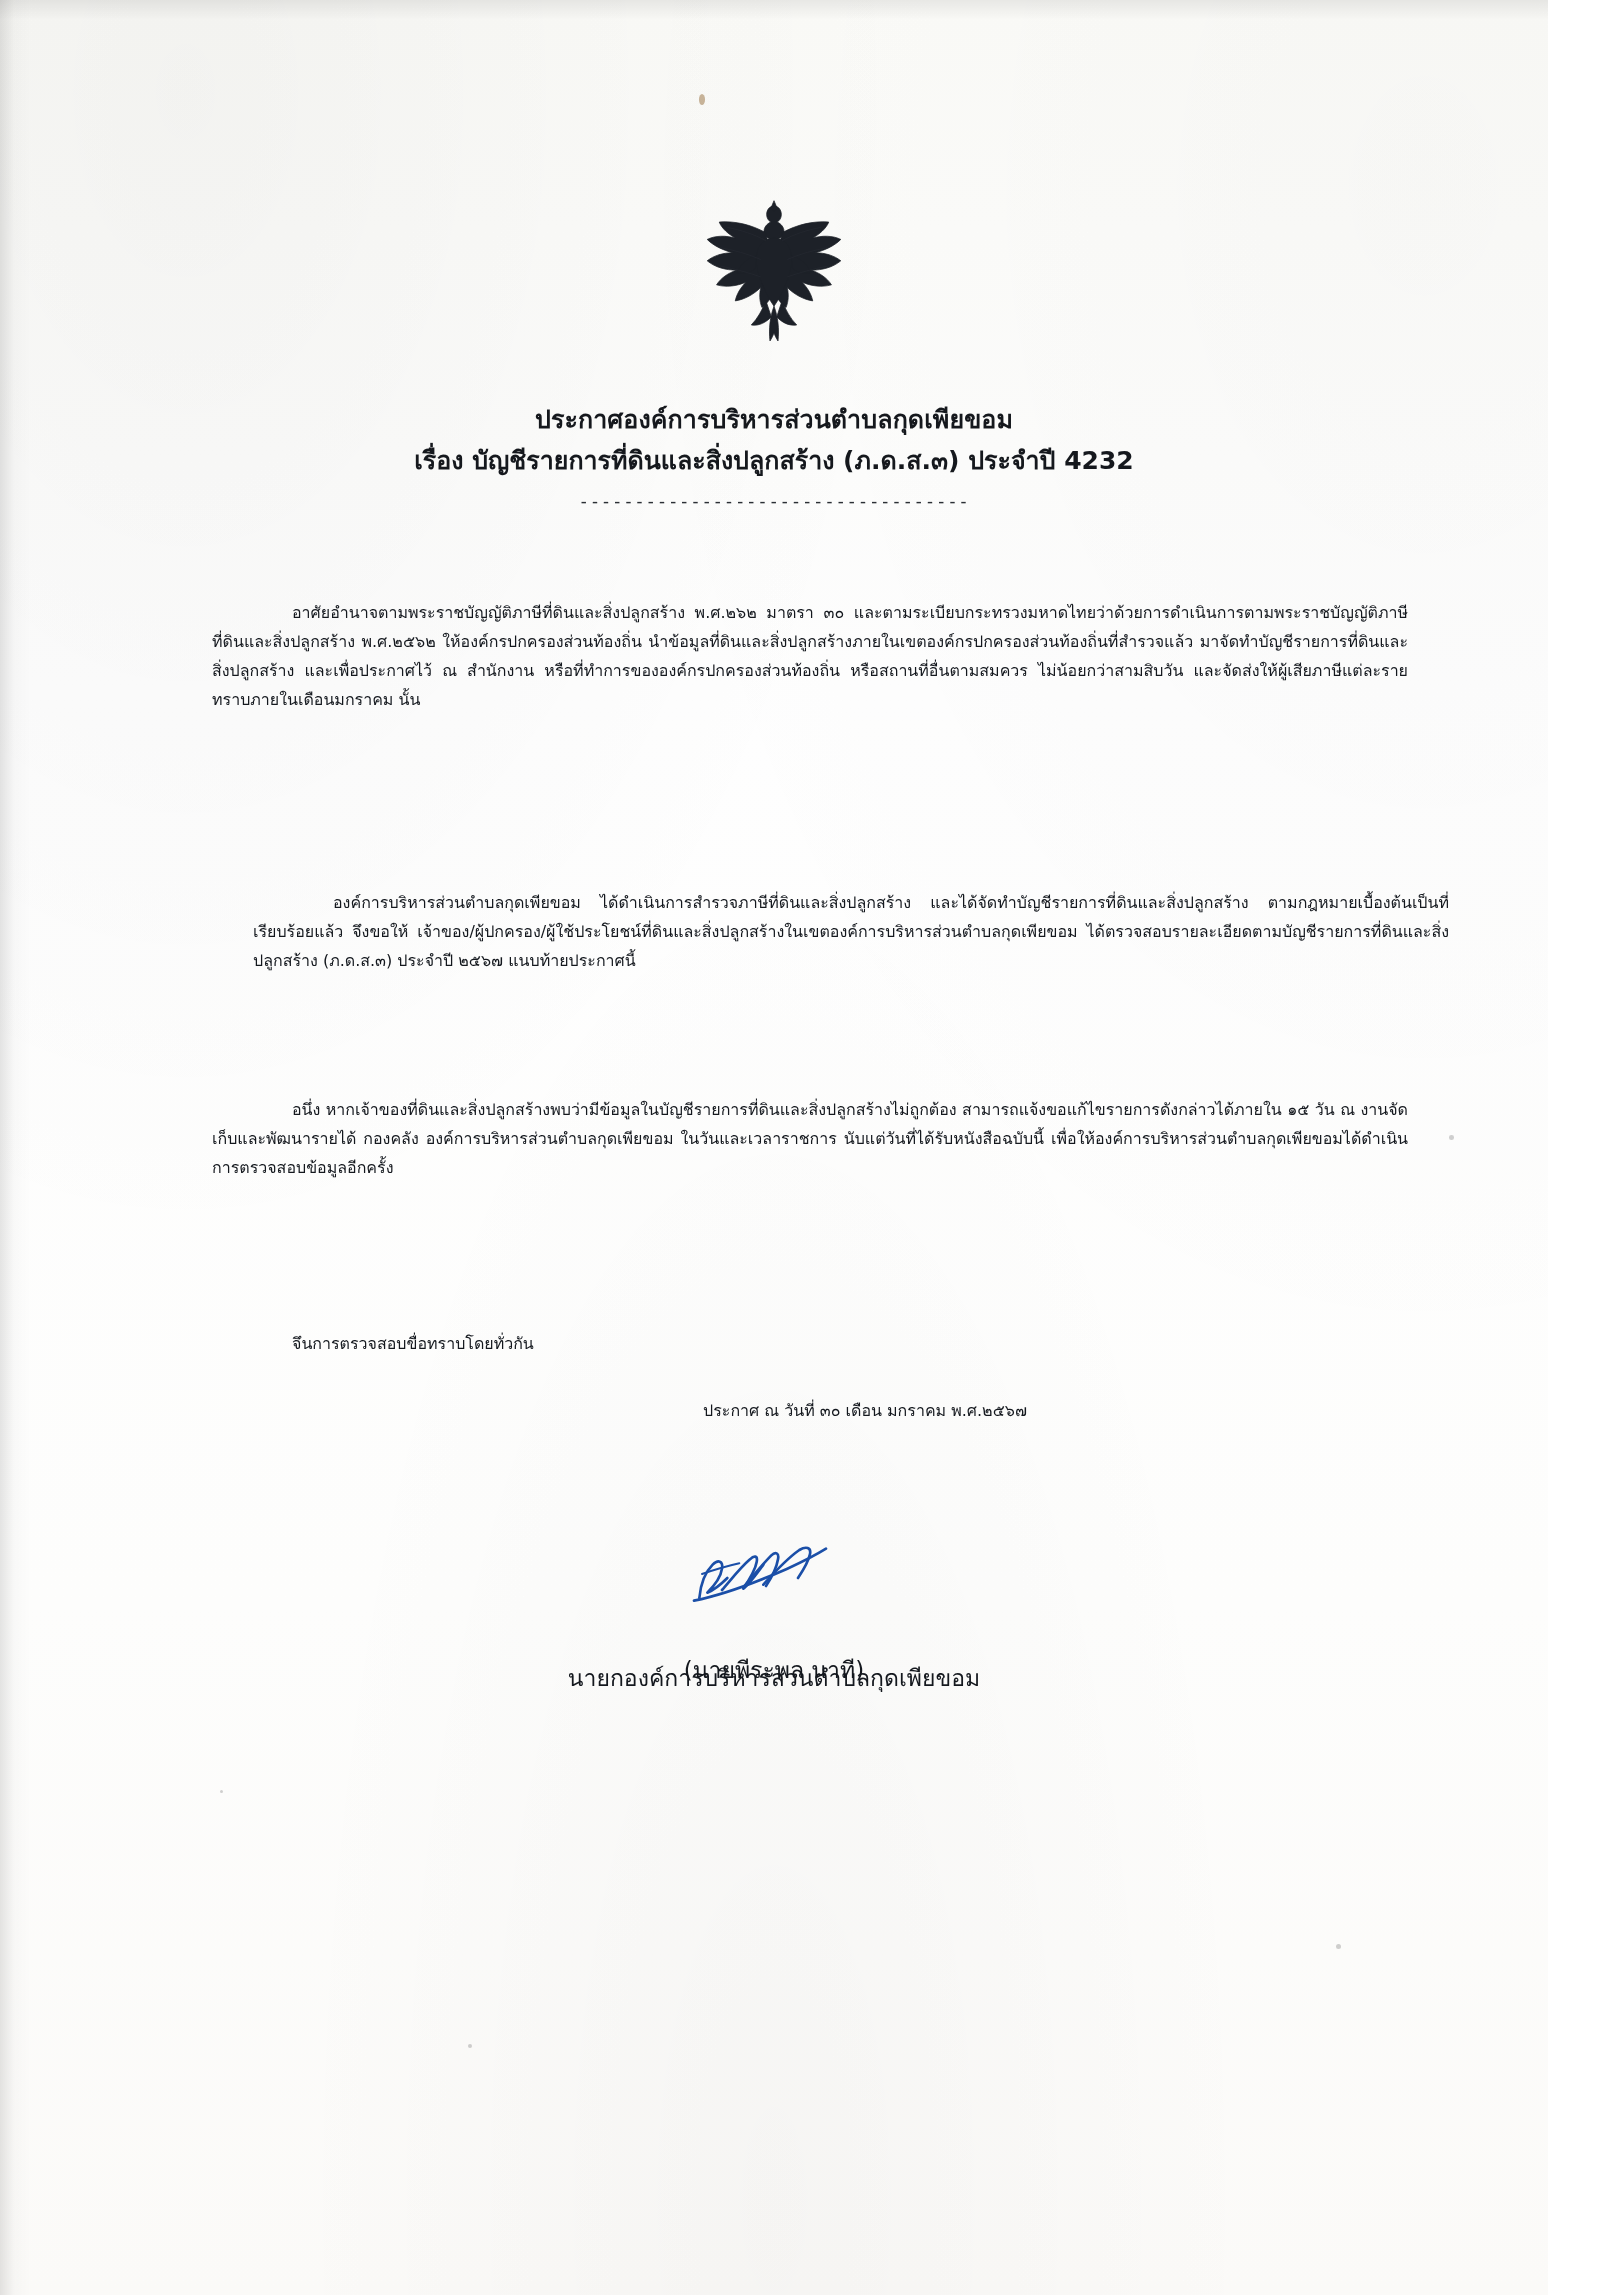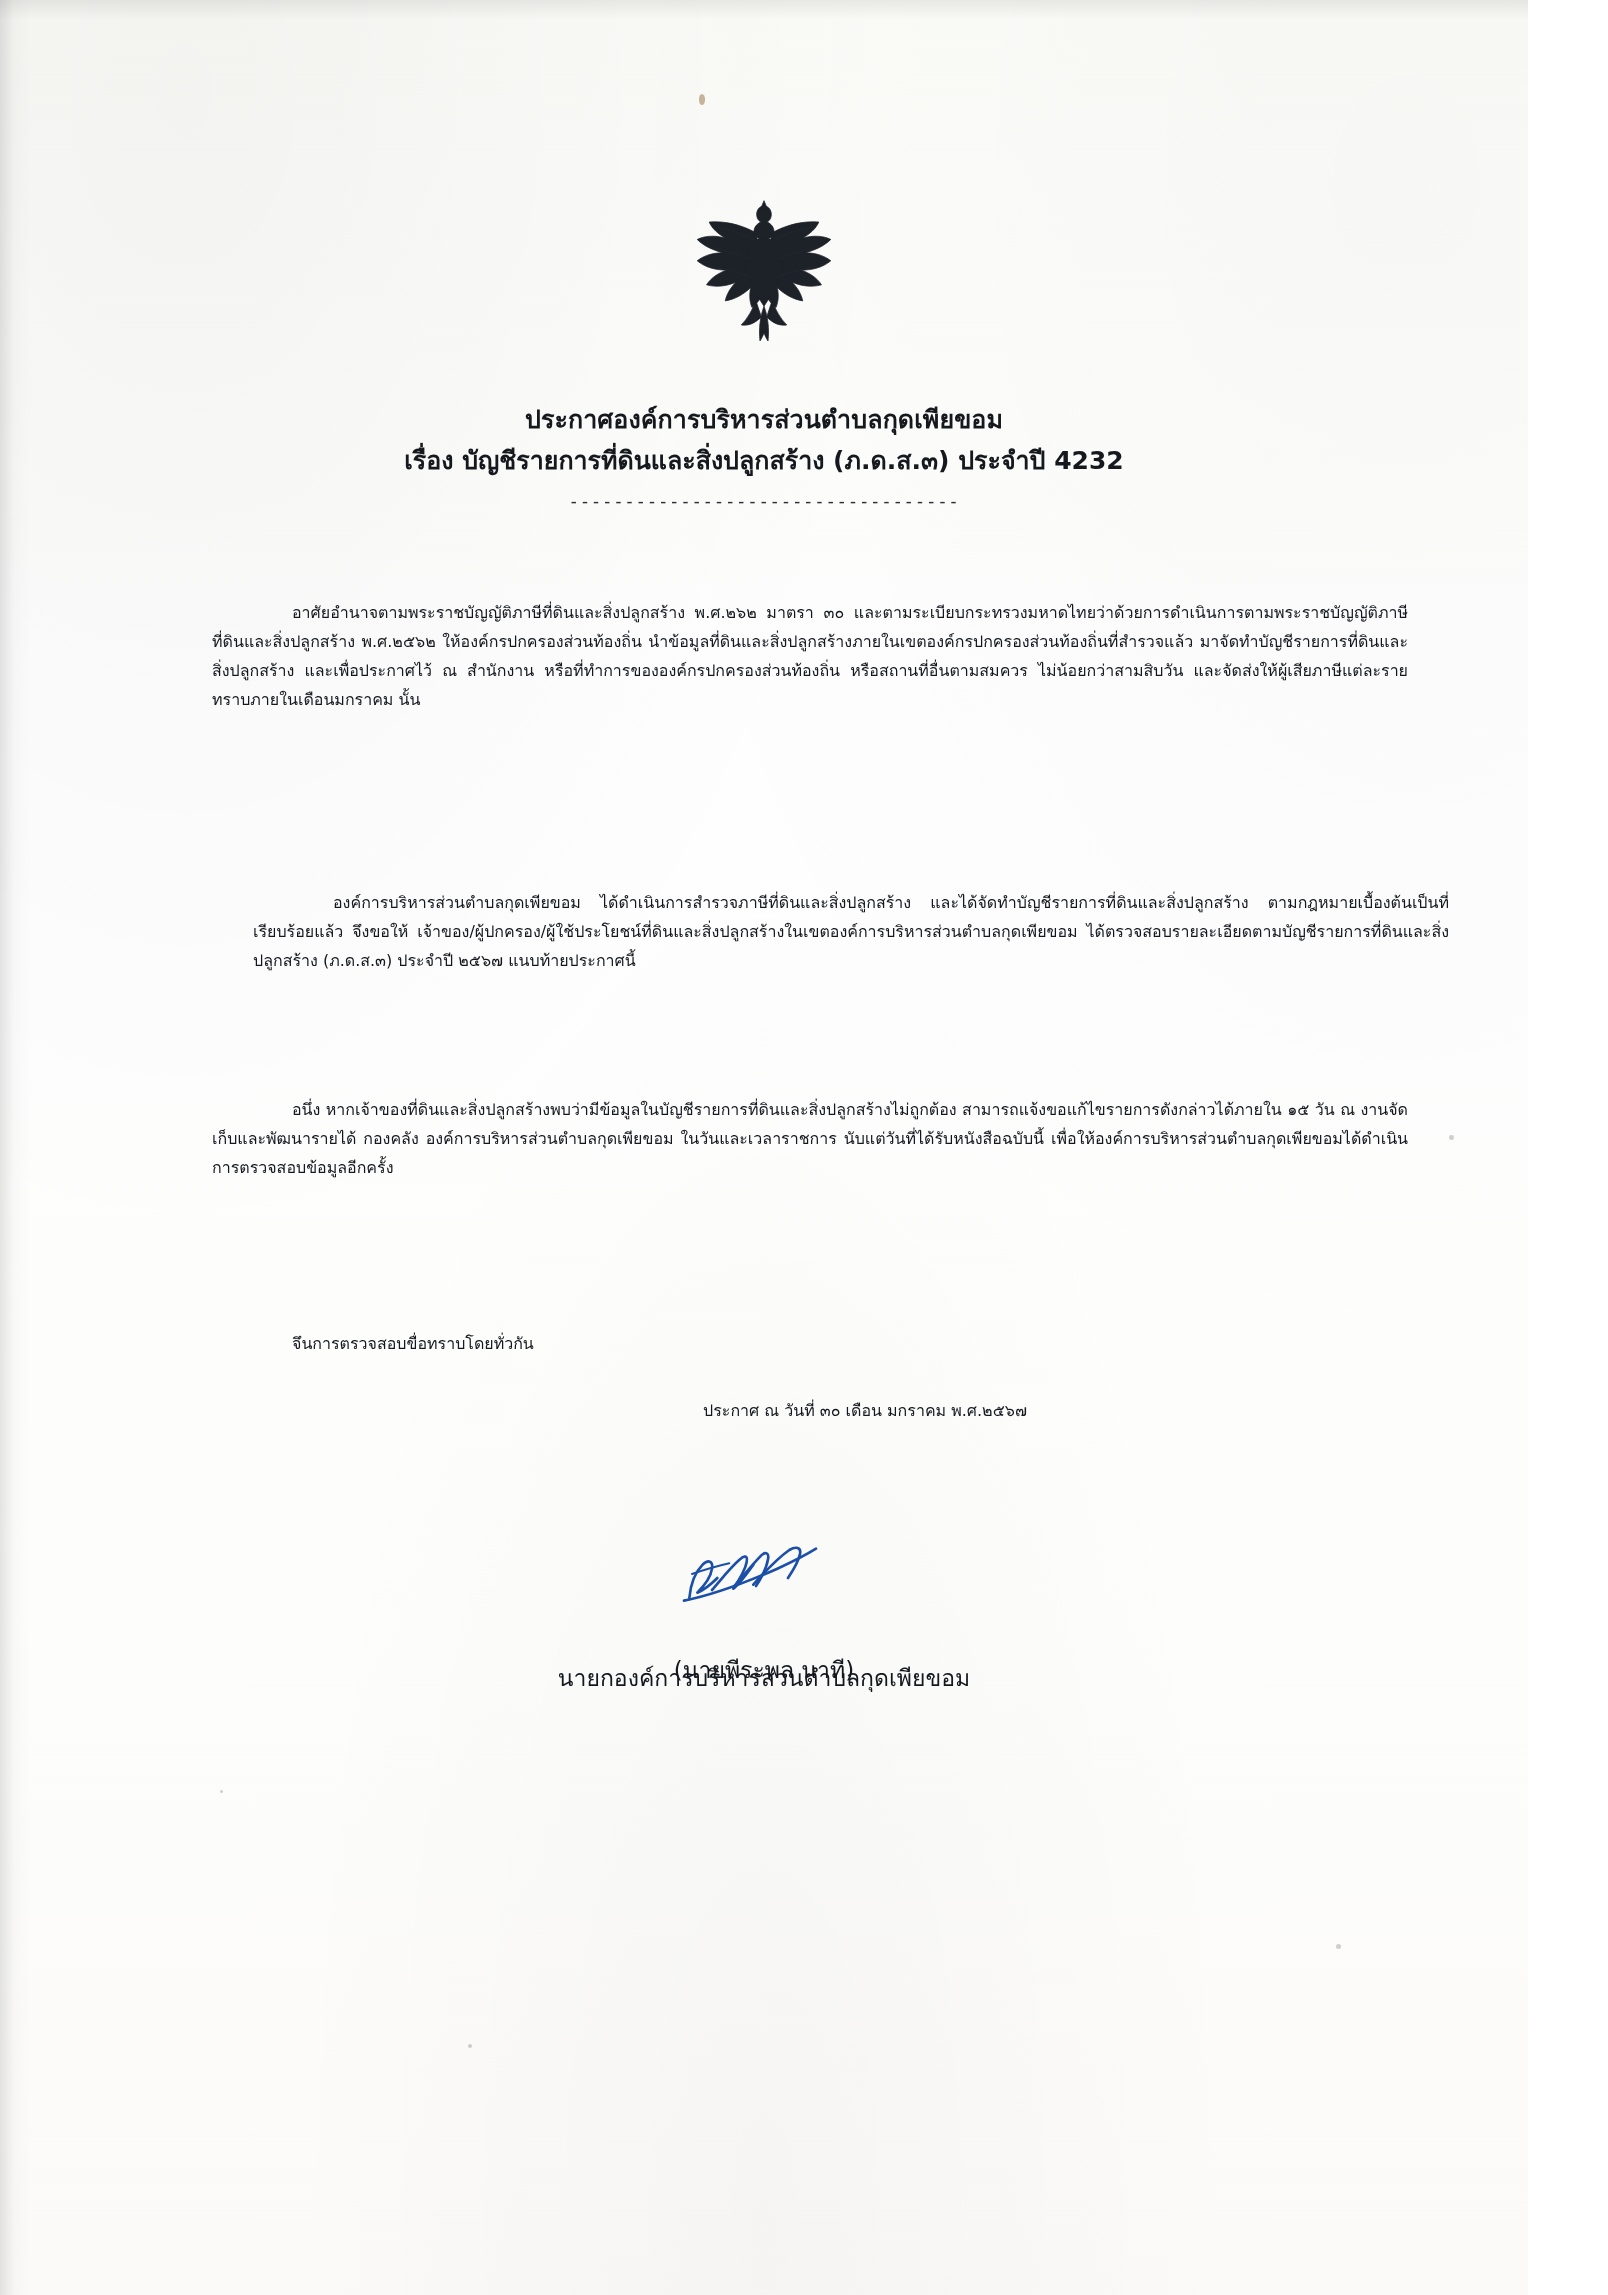--- a/index.html
+++ b/index.html
@@ -9,20 +9,21 @@
   }
   body {
     font-family: "DejaVu Sans", "Liberation Sans", sans-serif;
   }
   .page {
     position: relative;
     width: 1528px;
     height: 2295px;
     background: #d946ef;
     overflow: hidden;
+    padding-left: 20px;
   }
   
   .paper-tint {
     position: absolute;
     inset: 0;
     background:
       radial-gradient(ellipse at 12% 4%, rgba(0,0,0,0.035) 0%, rgba(0,0,0,0) 38%),
       radial-gradient(ellipse at 92% 8%, rgba(0,0,0,0.02) 0%, rgba(0,0,0,0) 42%),
       radial-gradient(ellipse at 50% 96%, rgba(0,0,0,0.025) 0%, rgba(0,0,0,0) 45%),
       linear-gradient(180deg, #fbfbf8 0%, #fefefe 30%, #fdfdfc 70%, #fbfaf8 100%);

